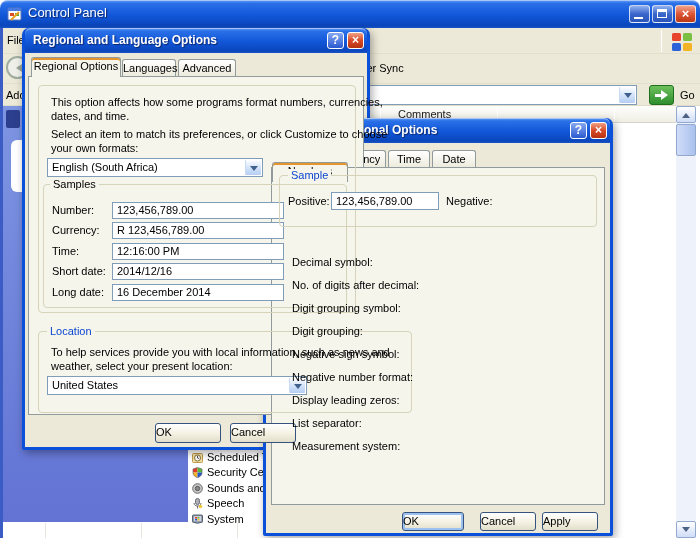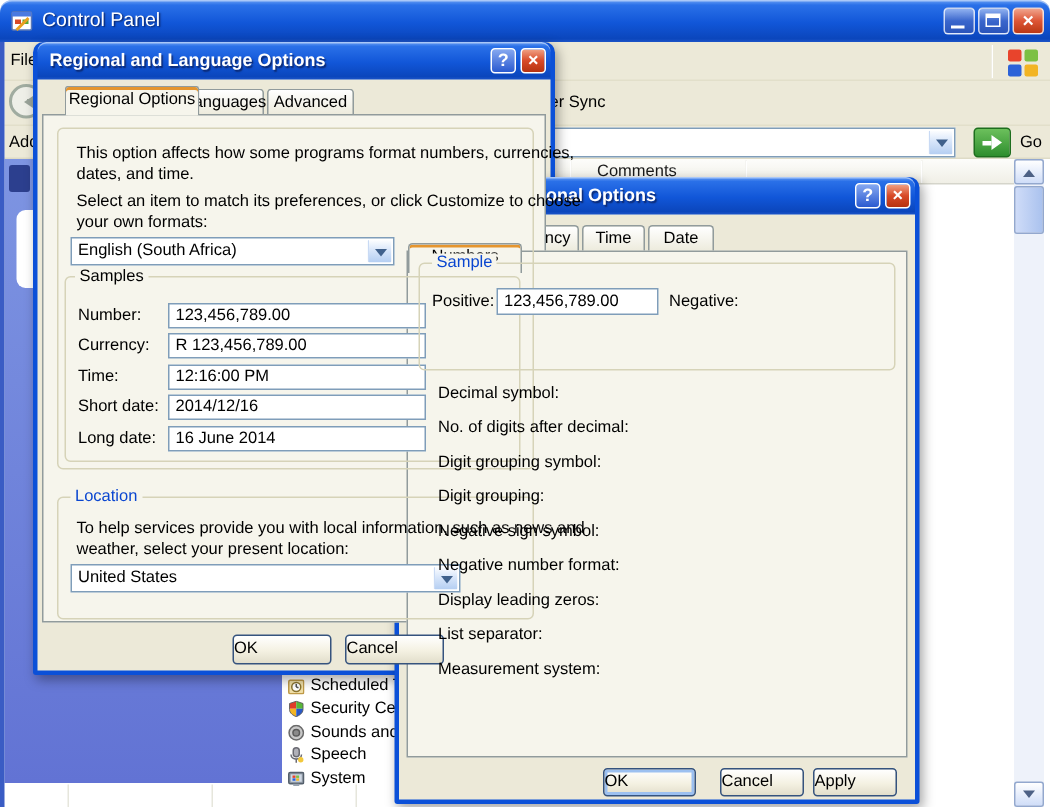--- a/index.html
+++ b/index.html
@@ -187,21 +187,21 @@
 
   <div class="abs" style="left:0;top:28px;width:3px;height:510px;background:#3a5cc4"></div>
 
   <div class="dlg" style="left:22px;top:28px;width:348px;height:422px">
     <div class="dlg-tbar tbar-grad">
       <span class="dlg-title">Regional and Language Options</span>
       <span class="dlg-btn help" style="right:23px">?</span>
       <span class="dlg-btn close" style="right:3px">×</span>
     </div>
     <div class="dlg-body">
-      <span class="tab active" style="left:18px;top:4px;width:90px;height:20px">Regional Options</span>
+      <span class="tab active" style="left:6px;top:4px;width:90px;height:20px">Regional Options</span>
       <span class="tab" style="left:97px;top:6px;width:54px;height:18px">Languages</span>
       <span class="tab" style="left:153px;top:6px;width:58px;height:18px">Advanced</span>
       <div class="panel" style="left:3px;top:23px;width:336px;height:339px"></div>
 
       <div class="grp" style="left:13px;top:32px;width:318px;height:228px">
         <span class="lbl" style="left:12px;top:10px">This option affects how some programs format numbers, currencies,</span>
         <span class="lbl" style="left:12px;top:24px">dates, and time.</span>
         <span class="lbl" style="left:12px;top:42px">Select an item to match its preferences, or click Customize to choose</span>
         <span class="lbl" style="left:12px;top:56px">your own formats:</span>
         <span class="combo" style="left:8px;top:72px;width:216px;height:19px">
@@ -215,25 +215,25 @@
           <span class="grp-label" style="left:6px;color:#000">Samples</span>
           <span class="lbl" style="left:8px;top:19px">Number:</span>
           <span class="field" style="left:68px;top:17px;width:172px;height:17px">123,456,789.00</span>
           <span class="lbl" style="left:8px;top:39px">Currency:</span>
           <span class="field" style="left:68px;top:37px;width:172px;height:17px">R 123,456,789.00</span>
           <span class="lbl" style="left:8px;top:60px">Time:</span>
           <span class="field" style="left:68px;top:58px;width:172px;height:17px">12:16:00 PM</span>
           <span class="lbl" style="left:8px;top:80px">Short date:</span>
           <span class="field" style="left:68px;top:78px;width:172px;height:17px">2014/12/16</span>
           <span class="lbl" style="left:8px;top:101px">Long date:</span>
-          <span class="field" style="left:68px;top:99px;width:172px;height:17px">16 June 2014</span>
+          <span class="field" style="left:68px;top:99px;width:172px;height:17px">16 December 2014</span>
         </div>
       </div>
 
-      <div class="grp" style="left:13px;top:278px;width:318px;height:82px">
+      <div class="grp" style="left:13px;top:278px;width:374px;height:82px">
         <span class="grp-label">Location</span>
         <span class="lbl" style="left:12px;top:14px">To help services provide you with local information, such as news and</span>
         <span class="lbl" style="left:12px;top:28px">weather, select your present location:</span>
         <span class="combo" style="left:8px;top:44px;width:260px;height:19px">
           <span>United States</span>
           <span class="cbtn">
               <span class="carat"></span>
             </span>
         </span>
       </div>
@@ -249,21 +249,21 @@
       <span class="dlg-btn help" style="right:23px">?</span>
       <span class="dlg-btn close" style="right:3px">×</span>
     </div>
     <div class="dlg-body">
       <span class="tab active" style="left:6px;top:19px;width:76px;height:20px">Numbers</span>
       <span class="tab" style="left:64px;top:7px;width:56px;height:18px">Currency</span>
       <span class="tab" style="left:122px;top:7px;width:42px;height:18px">Time</span>
       <span class="tab" style="left:166px;top:7px;width:44px;height:18px">Date</span>
       <div class="panel" style="left:5px;top:24px;width:334px;height:338px"></div>
 
-      <div class="grp" style="left:13px;top:32px;width:318px;height:72px">
+      <div class="grp" style="left:13px;top:32px;width:318px;height:52px">
         <span class="grp-label">Sample</span>
         <span class="lbl" style="left:8px;top:19px">Positive:</span>
         <span class="field" style="left:51px;top:16px;width:108px;height:18px;line-height:16px">123,456,789.00</span>
         <span class="lbl" style="left:166px;top:19px">Negative:</span>
       </div>
 
       <span class="lbl" style="left:26px;top:113px">Decimal symbol:</span>
       <span class="combo" style="left:174px;top:110px;width:134px;height:19px"><span>.</span><span class="cbtn">
             <span class="carat"></span>
           </span></span>

